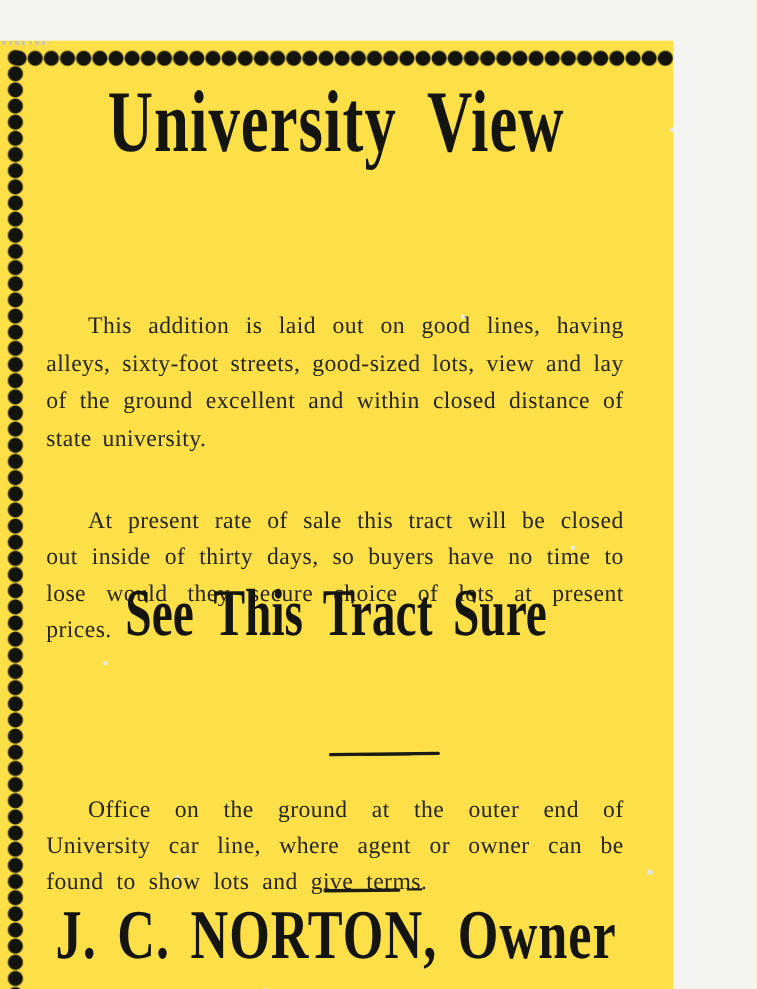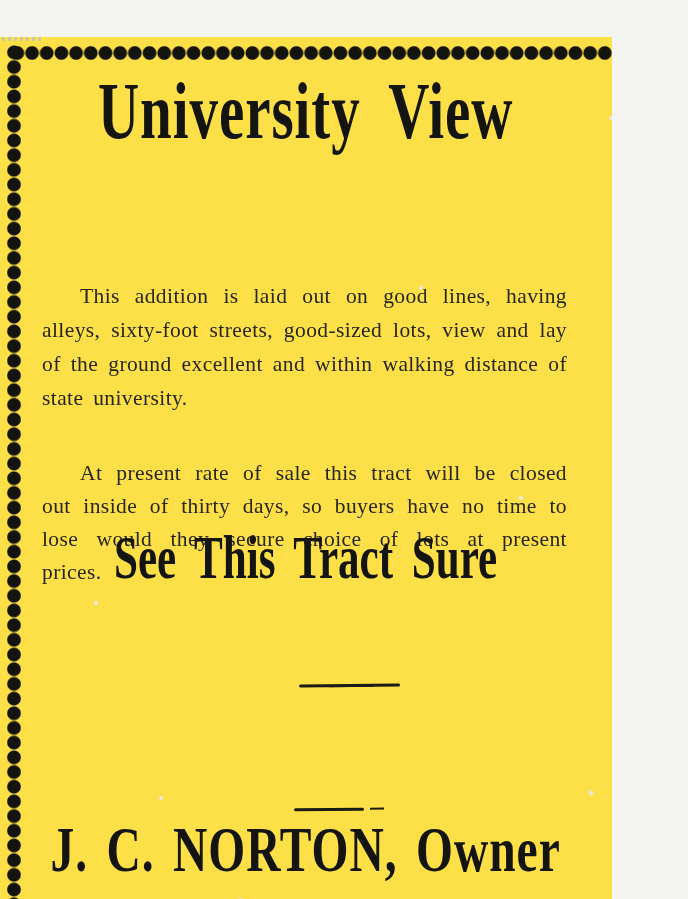--- a/index.html
+++ b/index.html
@@ -147,32 +147,33 @@
 
   <div class="dot-row dot-top"></div>
   <div class="dot-row dot-bottom"></div>
   <div class="dot-col dot-left"></div>
   <div class="dot-col dot-right"></div>
 
   <div class="display-line title-line" id="title-line1">
     <span>University View</span>
   </div>
 
-  <p class="body-par" id="par-intro">This addition is laid out on good lines, having alleys, sixty-foot streets, good-sized lots, view and lay of the ground excellent and within walking distance of state university.</p>
+  <p class="body-par" id="par-intro">This addition is laid out on good lines, having alleys, sixty-foot streets, good-sized lots, view and lay of the ground excellent and within closed distance of state university.</p>
 
 
   <p class="body-par" id="par-selling">At present rate of sale this tract will be closed out inside of thirty days, so buyers have no time to lose would they secure choice of lots at present prices.</p>
 
   <div class="display-line subhead" id="head-tract">
     <span>See This Tract Sure</span>
   </div>
 
 
   <div class="rule" id="rule-1"></div>
 
+  <p class="body-par" id="par-office">Office on the ground at the outer end of University car line, where agent or owner can be found to show lots and give terms.</p>
 
   <div class="rule" id="rule-2"></div>
 
   <div class="display-line" id="signature">
     <span>J. C. NORTON, Owner</span>
   </div>
 
   <div class="smudge-strip">
     <span class="smudge sm1"></span>
     <span class="smudge sm2"></span>

